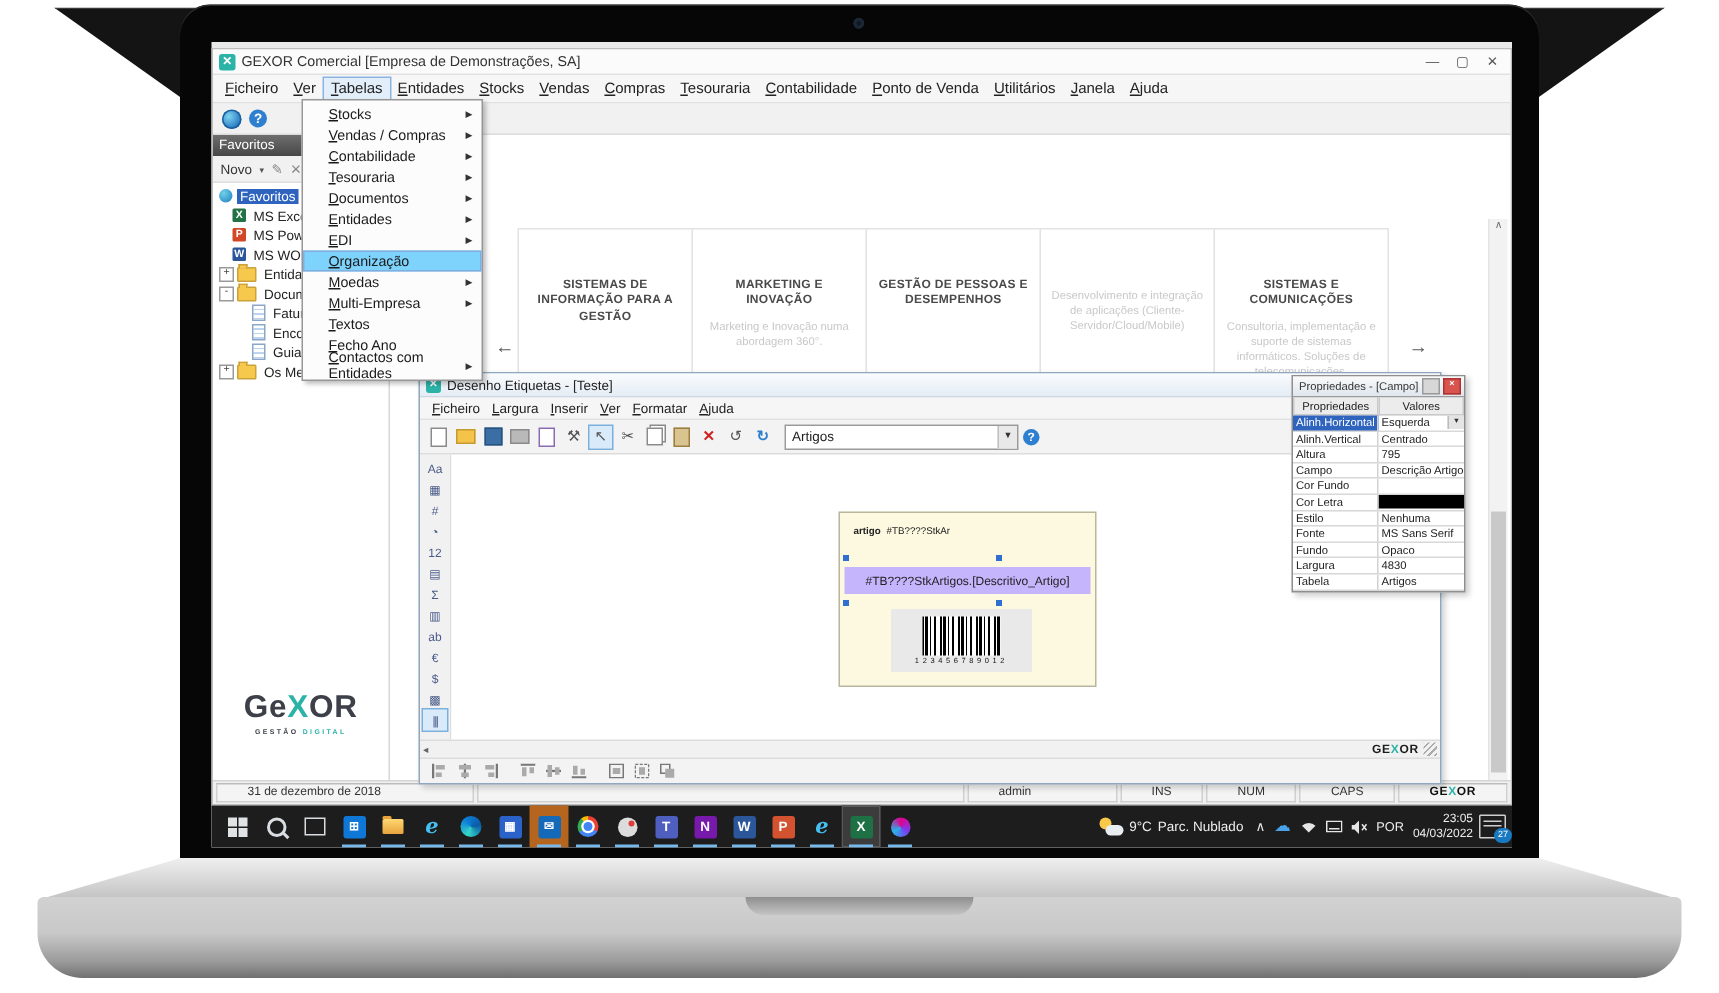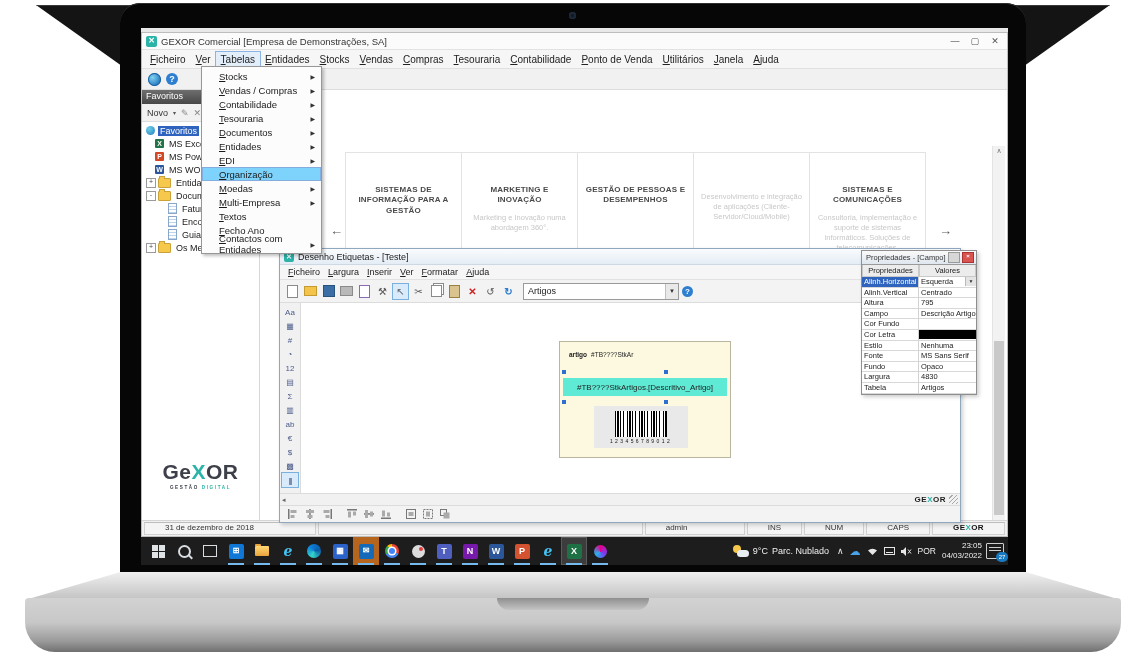--- a/index.html
+++ b/index.html
@@ -120,21 +120,21 @@
   .d-body{flex:1;display:flex;overflow:hidden;}
   .d-strip{width:20px;background:#f1f1f1;border-right:1px solid #dcdcdc;display:flex;flex-direction:column;
     align-items:center;padding-top:2px;gap:0;}
   .si{width:16px;height:14px;display:flex;align-items:center;justify-content:center;font-size:8px;color:#4a5b8a;}
   .si.active{background:#d9ebfb;outline:1px solid #7ab0dd;}
   .d-canvas{flex:1;background:#fff;position:relative;border-left:1px solid #fff;}
   .label{position:absolute;left:257px;top:38px;width:170px;height:115px;background:#fcf9e0;
     border:1px solid #b9b6a0;}
   .f1{position:absolute;left:9px;top:9px;font-size:6.5px;color:#222;}
   .f1 b{margin-right:4px;}
-  .f2{position:absolute;left:3px;top:36px;right:3px;height:18px;background:#5eead4;display:flex;align-items:center;
+  .f2{position:absolute;left:3px;top:36px;right:3px;height:18px;background:#c4b5fd;display:flex;align-items:center;
     justify-content:center;font-size:8px;color:#222;white-space:nowrap;}
   .hdl{position:absolute;width:4px;height:4px;background:#2f6fd0;}
   .bars-wrap{position:absolute;left:34px;top:64px;width:94px;height:42px;background:#e9e9e9;
     display:flex;flex-direction:column;align-items:center;justify-content:center;}
   .bars{width:52px;height:26px;background:repeating-linear-gradient(90deg,#000 0 1px,#fff 1px 2px,#000 2px 4px,#fff 4px 5px,#000 5px 6px,#fff 6px 8px,#000 8px 9px,#fff 9px 12px);}
   .digits{font-size:5px;letter-spacing:2.4px;color:#111;margin-top:1px;}
   .d-hscroll{height:11px;display:flex;align-items:center;background:#f1f1f1;border-top:1px solid #dcdcdc;
     padding:0 2px;font-size:7px;color:#666;flex:0 0 auto;}
   .gx-mini{font-size:8px;font-weight:bold;color:#1c1c1c;letter-spacing:0.5px;margin-left:auto;}
   .gx-mini .x{color:#2bb3a8;}

